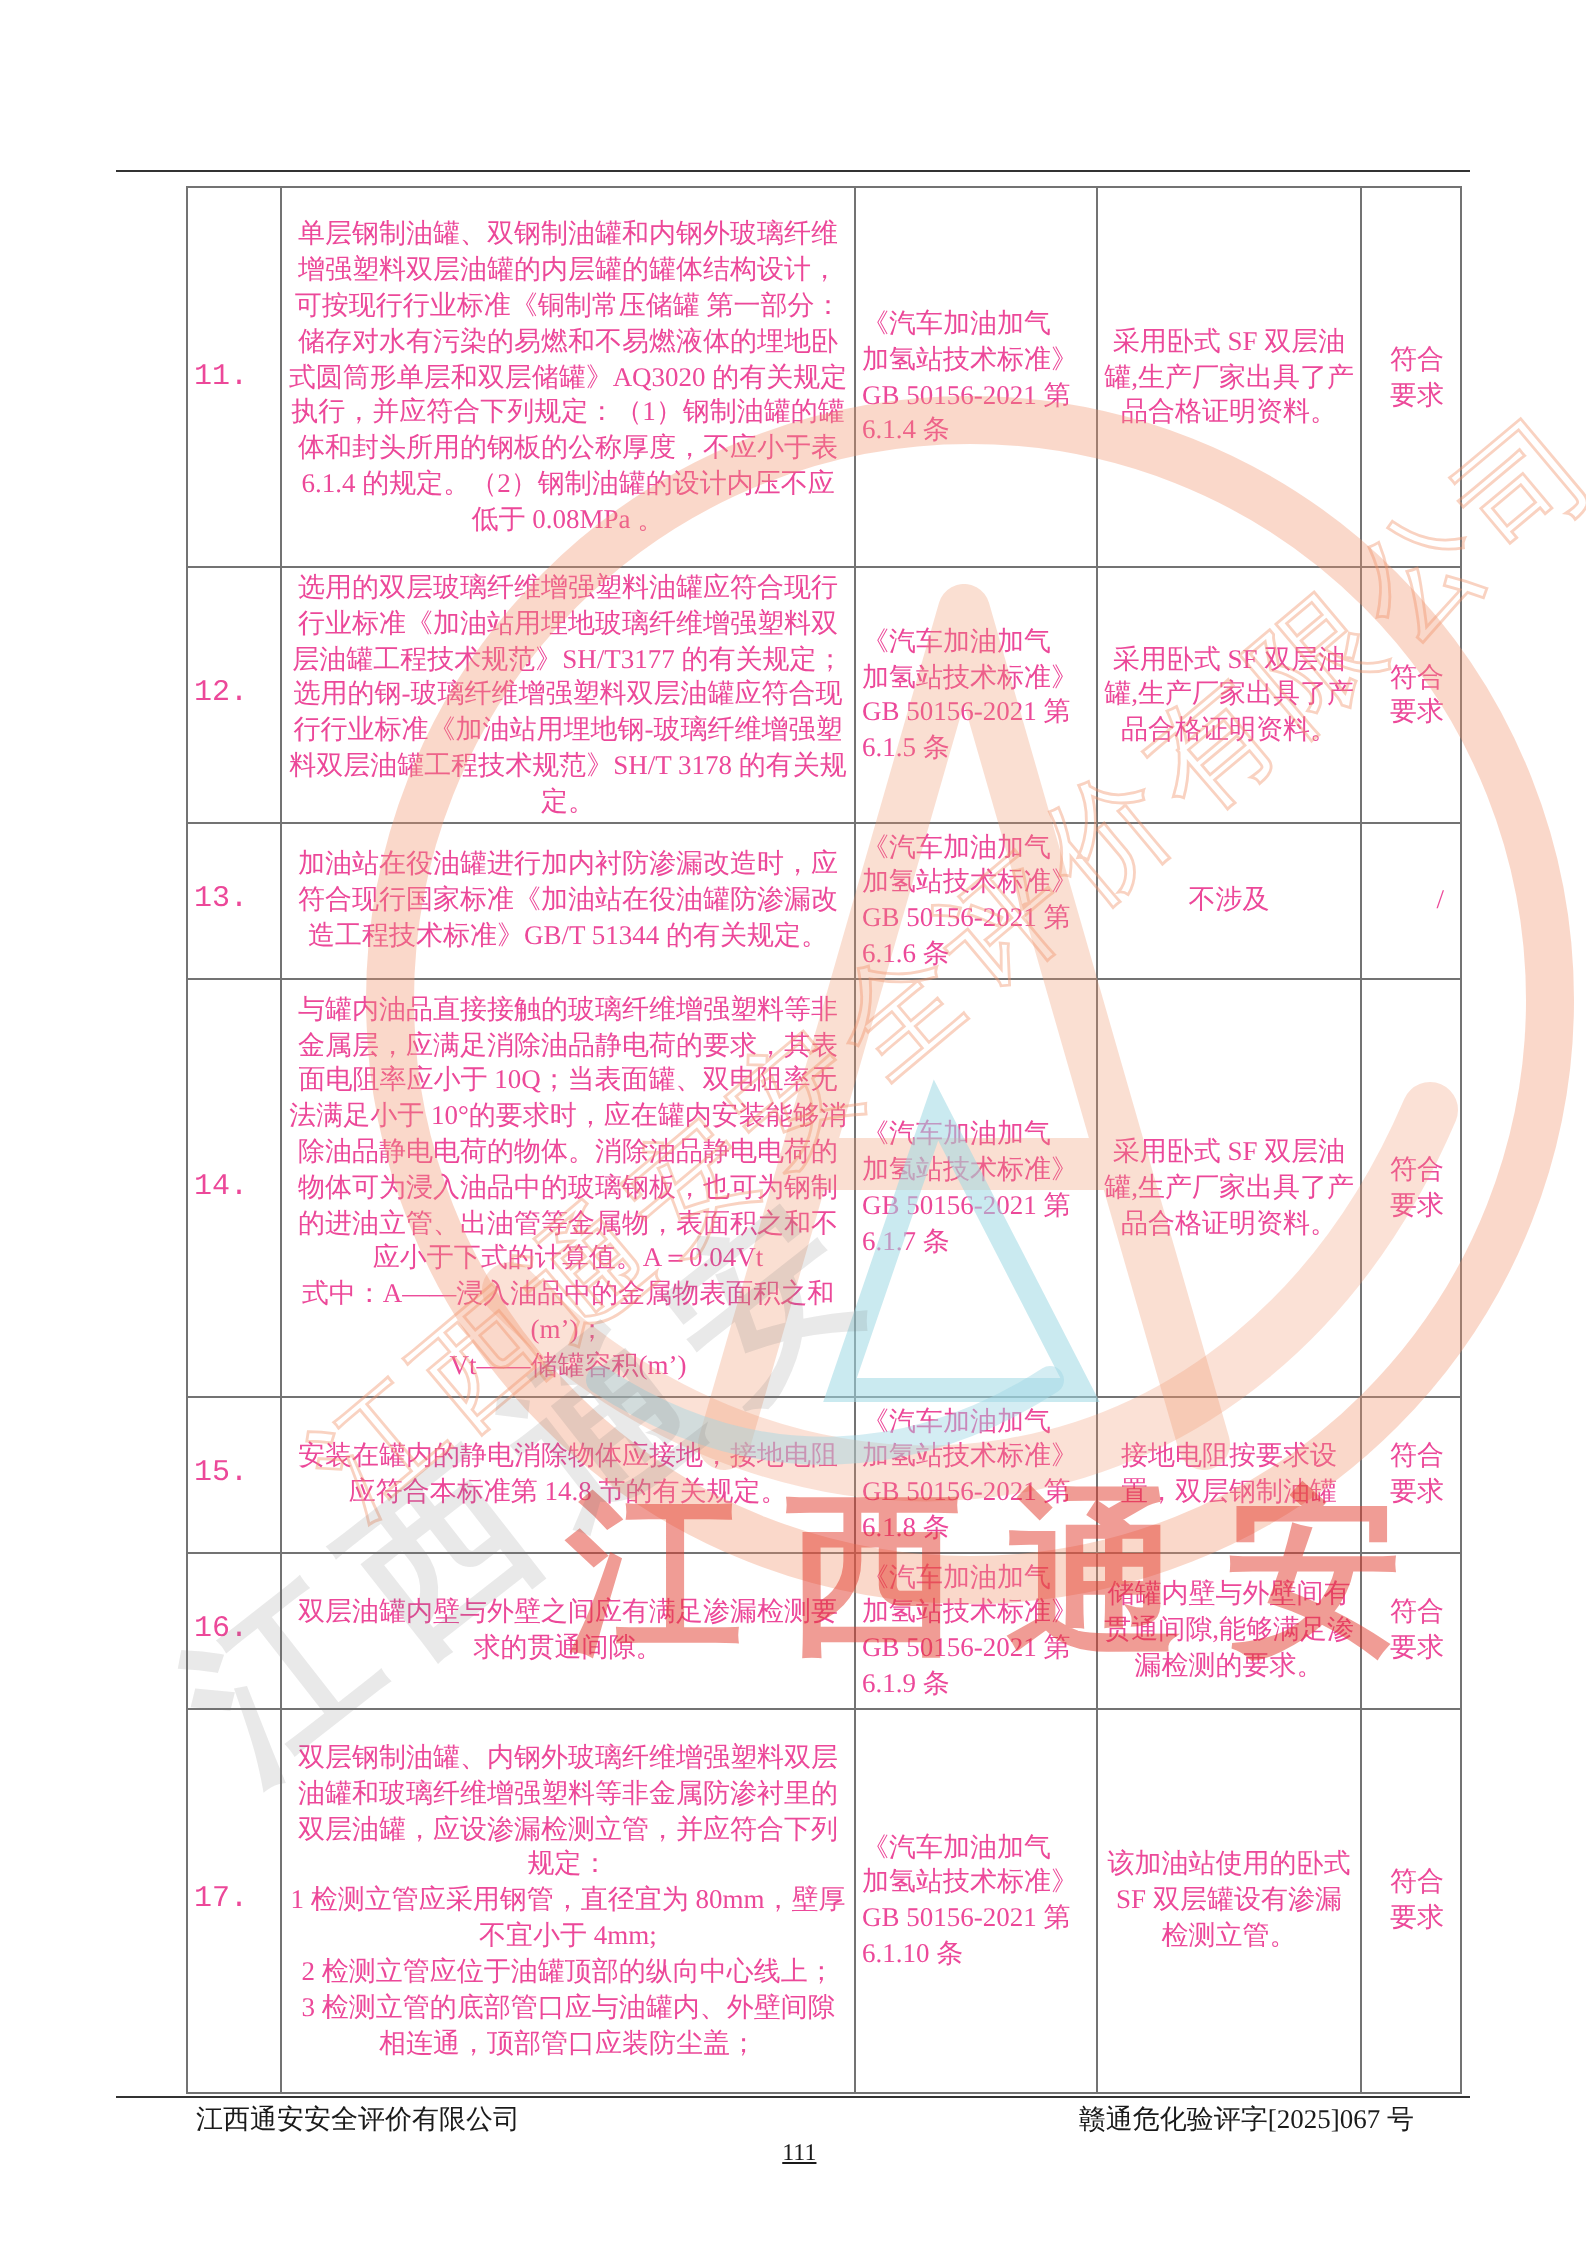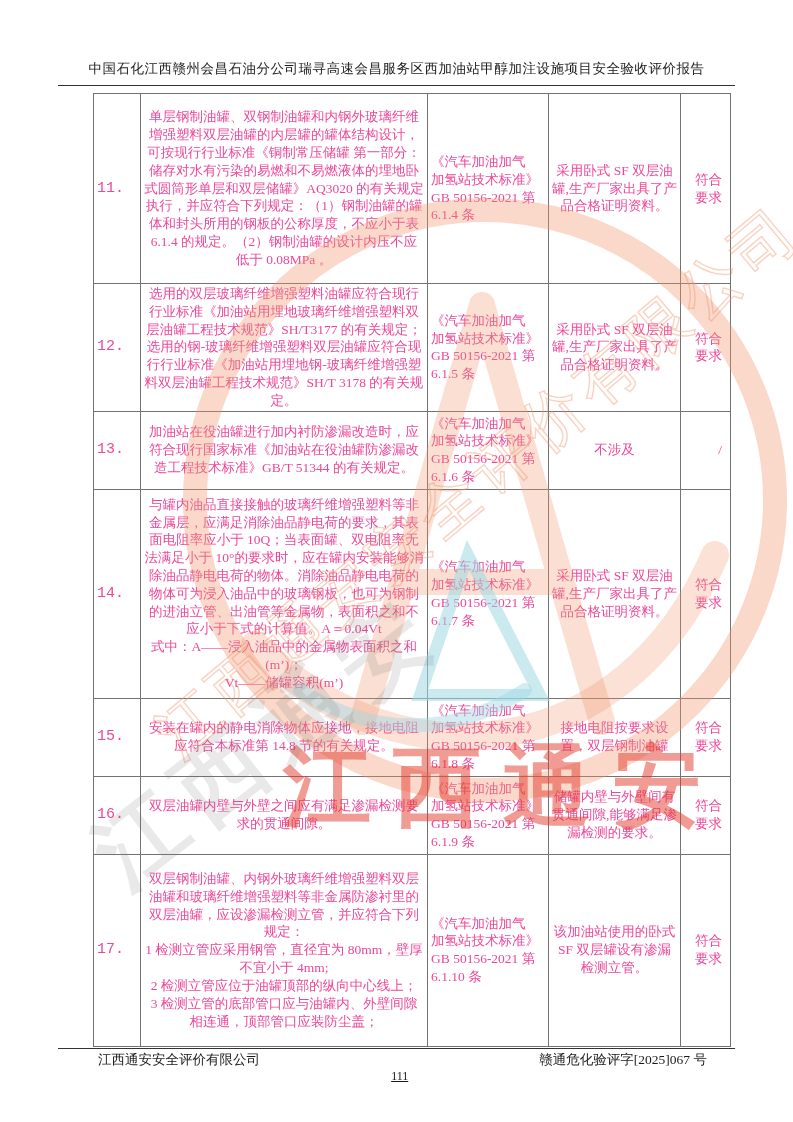--- a/index.html
+++ b/index.html
@@ -54,21 +54,20 @@
     position:absolute;left:70px;top:820px;font-family:"Liberation Sans",sans-serif;
     font-weight:bold;font-size:88px;letter-spacing:14px;white-space:nowrap;
     color:rgba(120,120,120,0.16);transform:rotate(-38deg);transform-origin:left top;
   }
 </style>
 </head>
 <body>
 
 <div class="page">
 
-  <div class="page-title">中国石化江西赣州会昌石油分公司瑞寻高速会昌服务区西加油站甲醇加注设施项目安全验收评价报告</div>
   <div class="header-rule"></div>
 
   <table class="compliance">
     <colgroup>
       <col style="width:47px">
         <col style="width:287px">
         <col style="width:121px">
         <col style="width:132px">
         <col style="width:50px">
     </colgroup>

